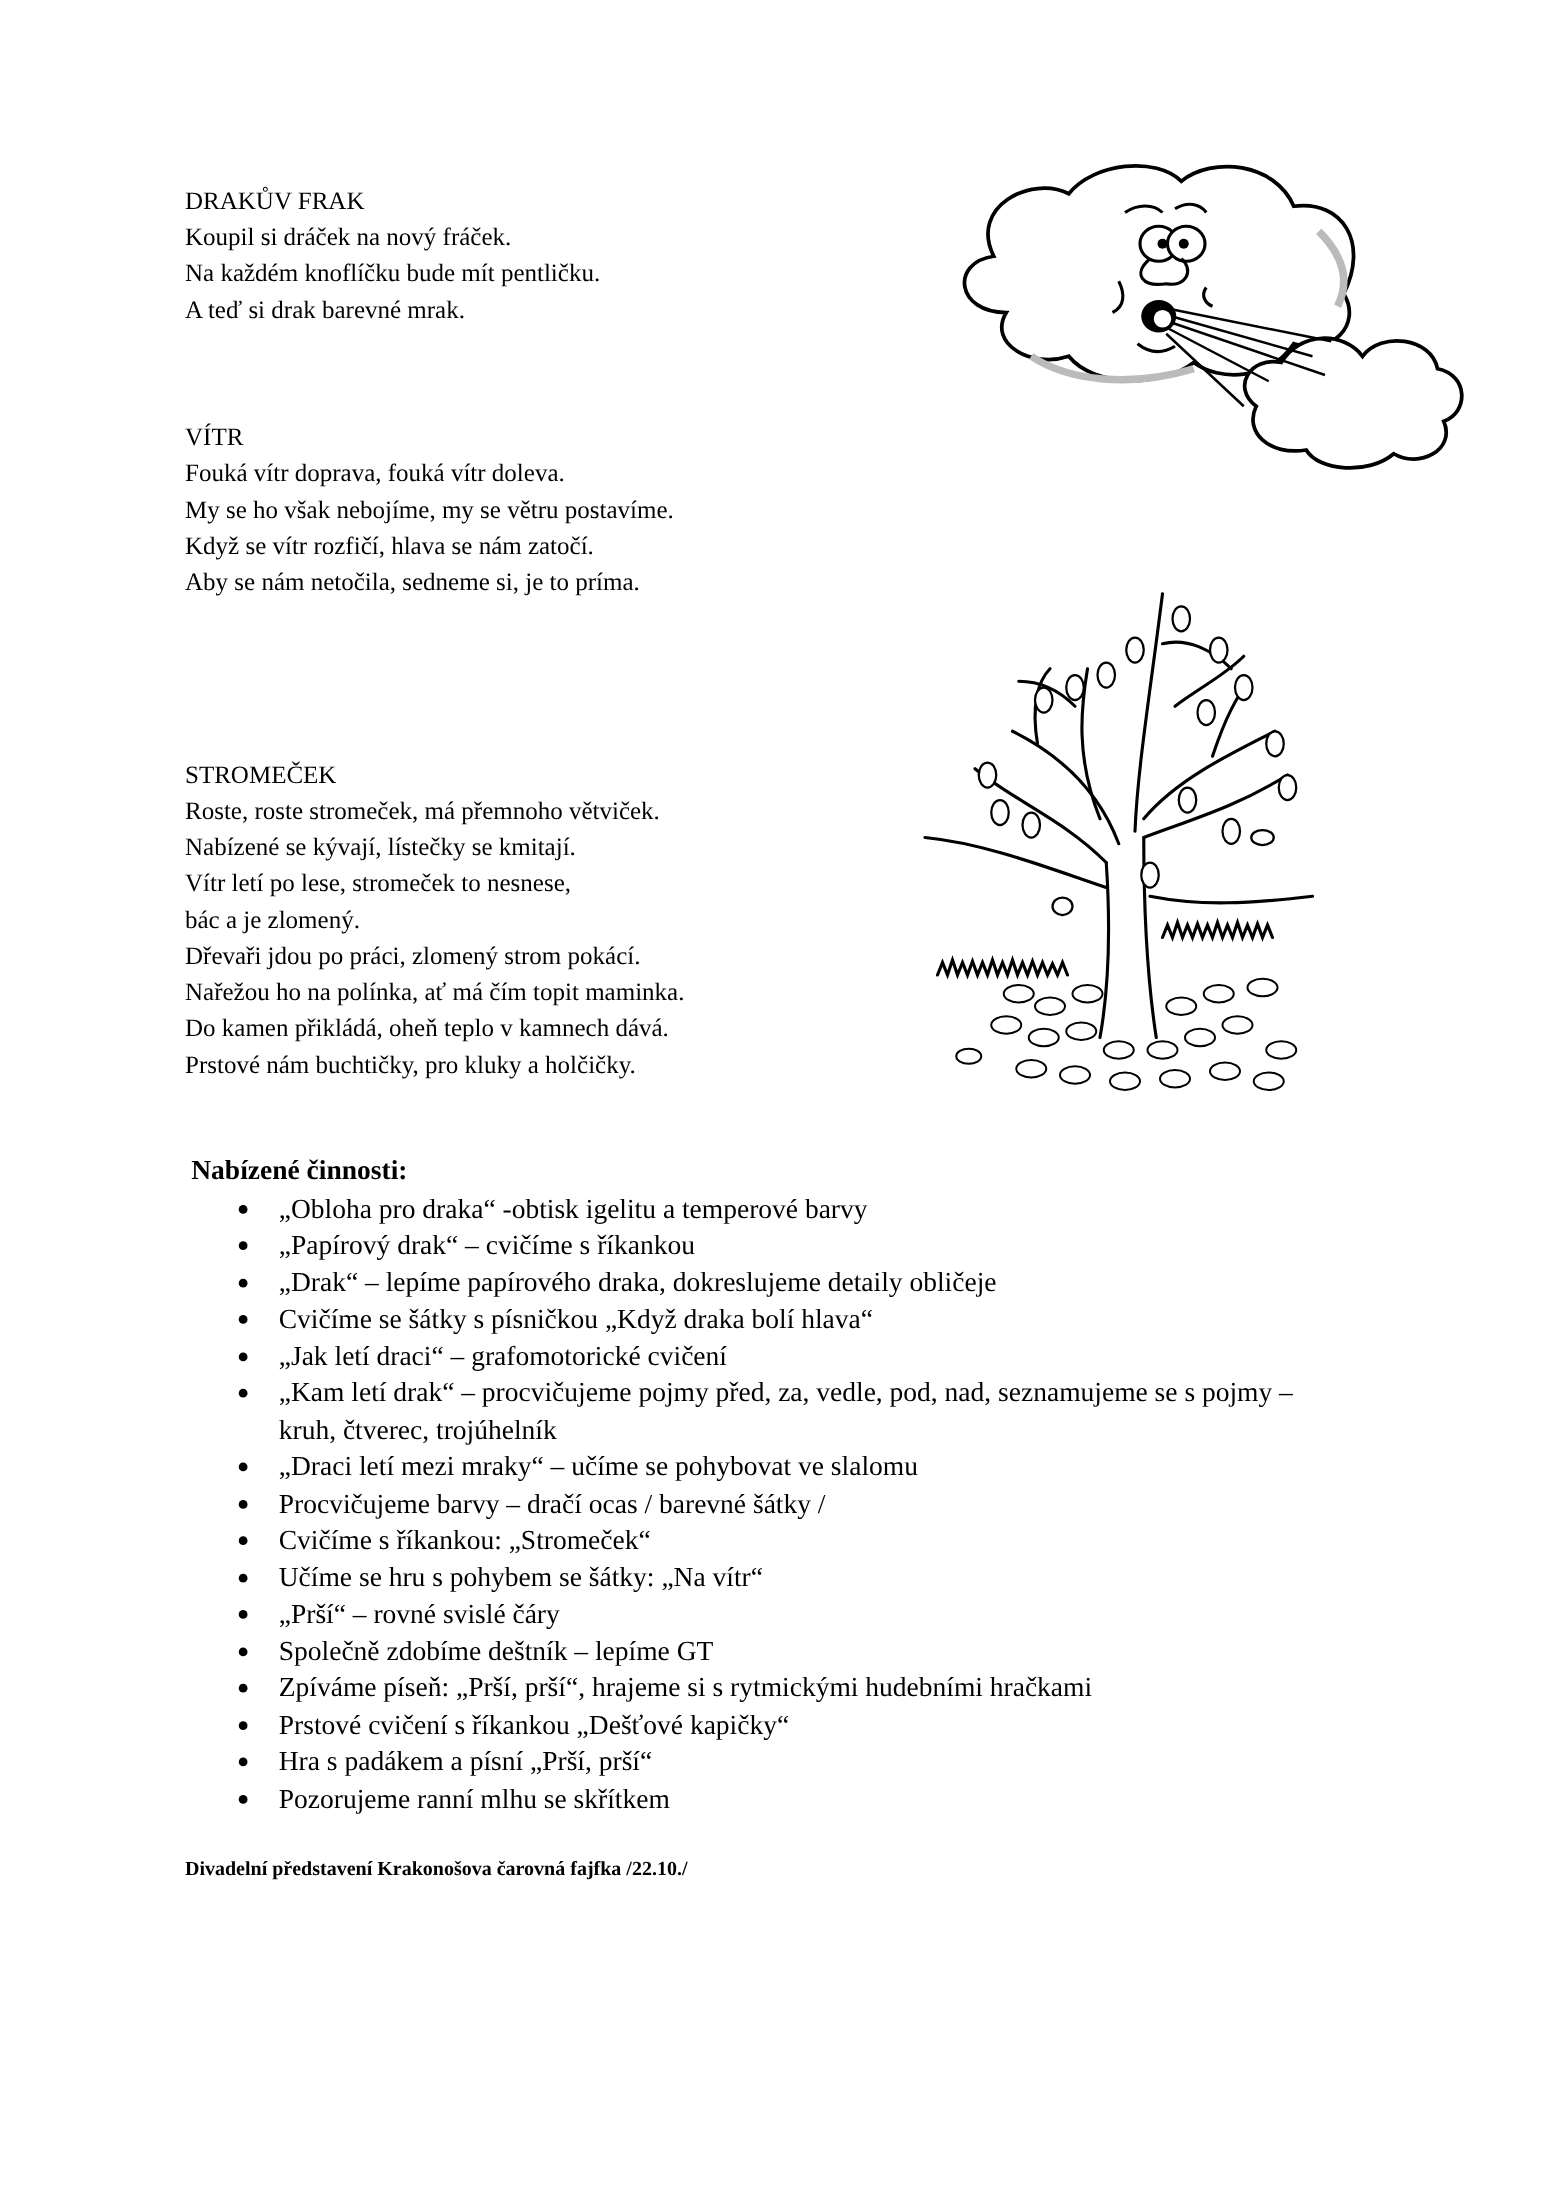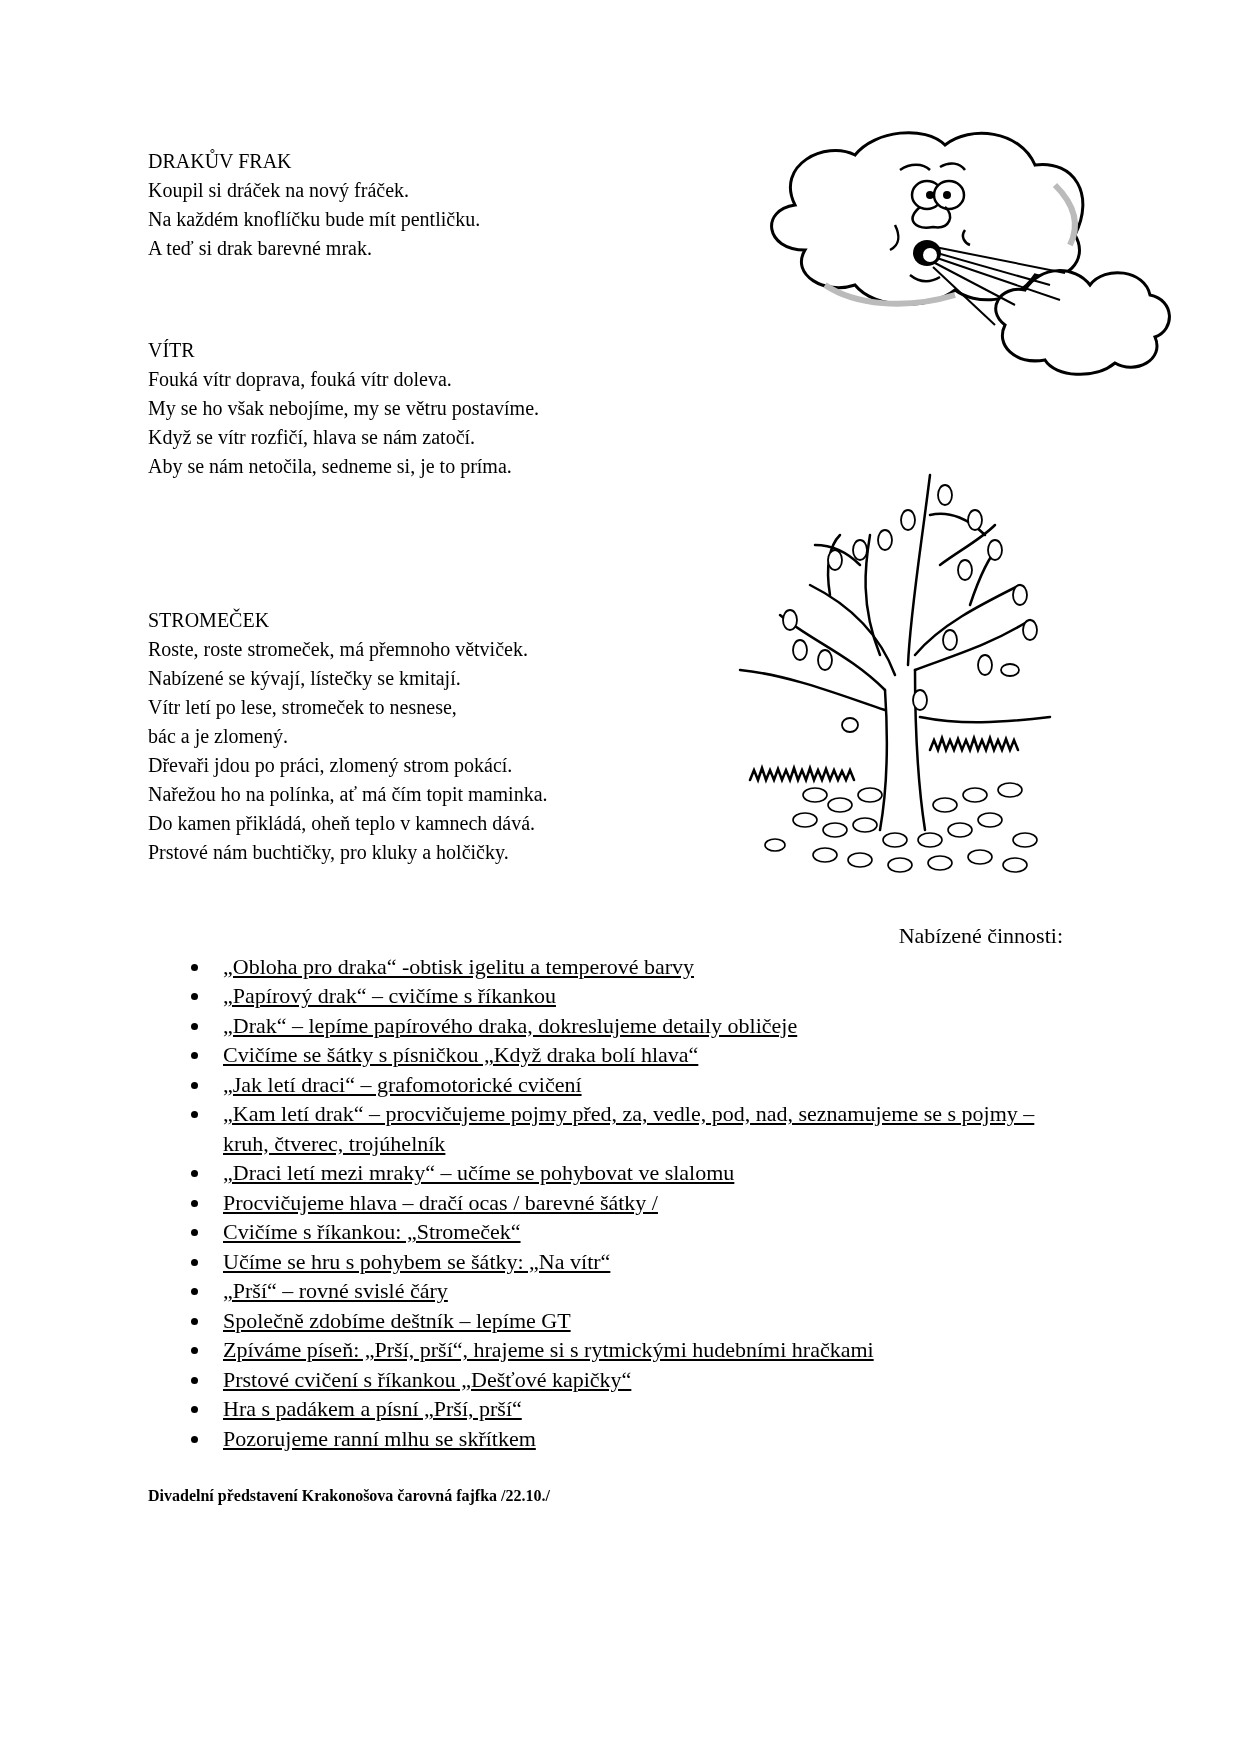--- a/index.html
+++ b/index.html
@@ -27,35 +27,33 @@
     #poem-strom { top: 606px; }
 
     .activities {
       position: absolute;
       left: 153px;
       top: 921px;
       font-size: 22px;
       line-height: 29.5px;
     }
     .activities-title {
-      font-weight: normal;
+      font-weight: bold;
       display: block;
       margin-bottom: 1px;
-      text-align: right;
     }
     .activities ul {
       list-style: none;
       margin: 0;
       padding: 0;
     }
     .activities li {
       position: relative;
       padding-left: 70px;
       width: 840px;
-      text-decoration: underline;
     }
     .activities li .bullet {
       position: absolute;
       left: 38px;
       top: 12px;
       width: 7px;
       height: 7px;
       background: #000;
       border-radius: 50%;
     }
@@ -218,21 +216,21 @@
 <div class="activities">
   <span class="activities-title">Nabízené činnosti:</span>
   <ul>
     <li><span class="bullet"></span><span>„Obloha pro draka“ -obtisk igelitu a temperové barvy</span></li>
     <li><span class="bullet"></span><span>„Papírový drak“ – cvičíme s říkankou</span></li>
     <li><span class="bullet"></span><span>„Drak“ – lepíme papírového draka, dokreslujeme detaily obličeje</span></li>
     <li><span class="bullet"></span><span>Cvičíme se šátky s písničkou „Když draka bolí hlava“</span></li>
     <li><span class="bullet"></span><span> „Jak letí draci“ – grafomotorické cvičení</span></li>
     <li><span class="bullet"></span><span>„Kam letí drak“ – procvičujeme pojmy před, za, vedle, pod, nad, seznamujeme se s pojmy – kruh, čtverec, trojúhelník</span></li>
     <li><span class="bullet"></span><span>„Draci letí mezi mraky“ – učíme se pohybovat ve slalomu</span></li>
-    <li><span class="bullet"></span><span>Procvičujeme hlava – dračí ocas / barevné šátky /</span></li>
+    <li><span class="bullet"></span><span>Procvičujeme barvy – dračí ocas / barevné šátky /</span></li>
     <li><span class="bullet"></span><span>Cvičíme s říkankou: „Stromeček“</span></li>
     <li><span class="bullet"></span><span>Učíme se hru s pohybem se šátky: „Na vítr“</span></li>
     <li><span class="bullet"></span><span> „Prší“ – rovné svislé čáry</span></li>
     <li><span class="bullet"></span><span>Společně zdobíme deštník – lepíme GT</span></li>
     <li><span class="bullet"></span><span>Zpíváme píseň: „Prší, prší“, hrajeme si s rytmickými hudebními hračkami</span></li>
     <li><span class="bullet"></span><span>Prstové cvičení s říkankou „Dešťové kapičky“</span></li>
     <li><span class="bullet"></span><span>Hra s padákem a písní „Prší, prší“</span></li>
     <li><span class="bullet"></span><span>Pozorujeme ranní mlhu se skřítkem</span></li>
   </ul>
 </div>

